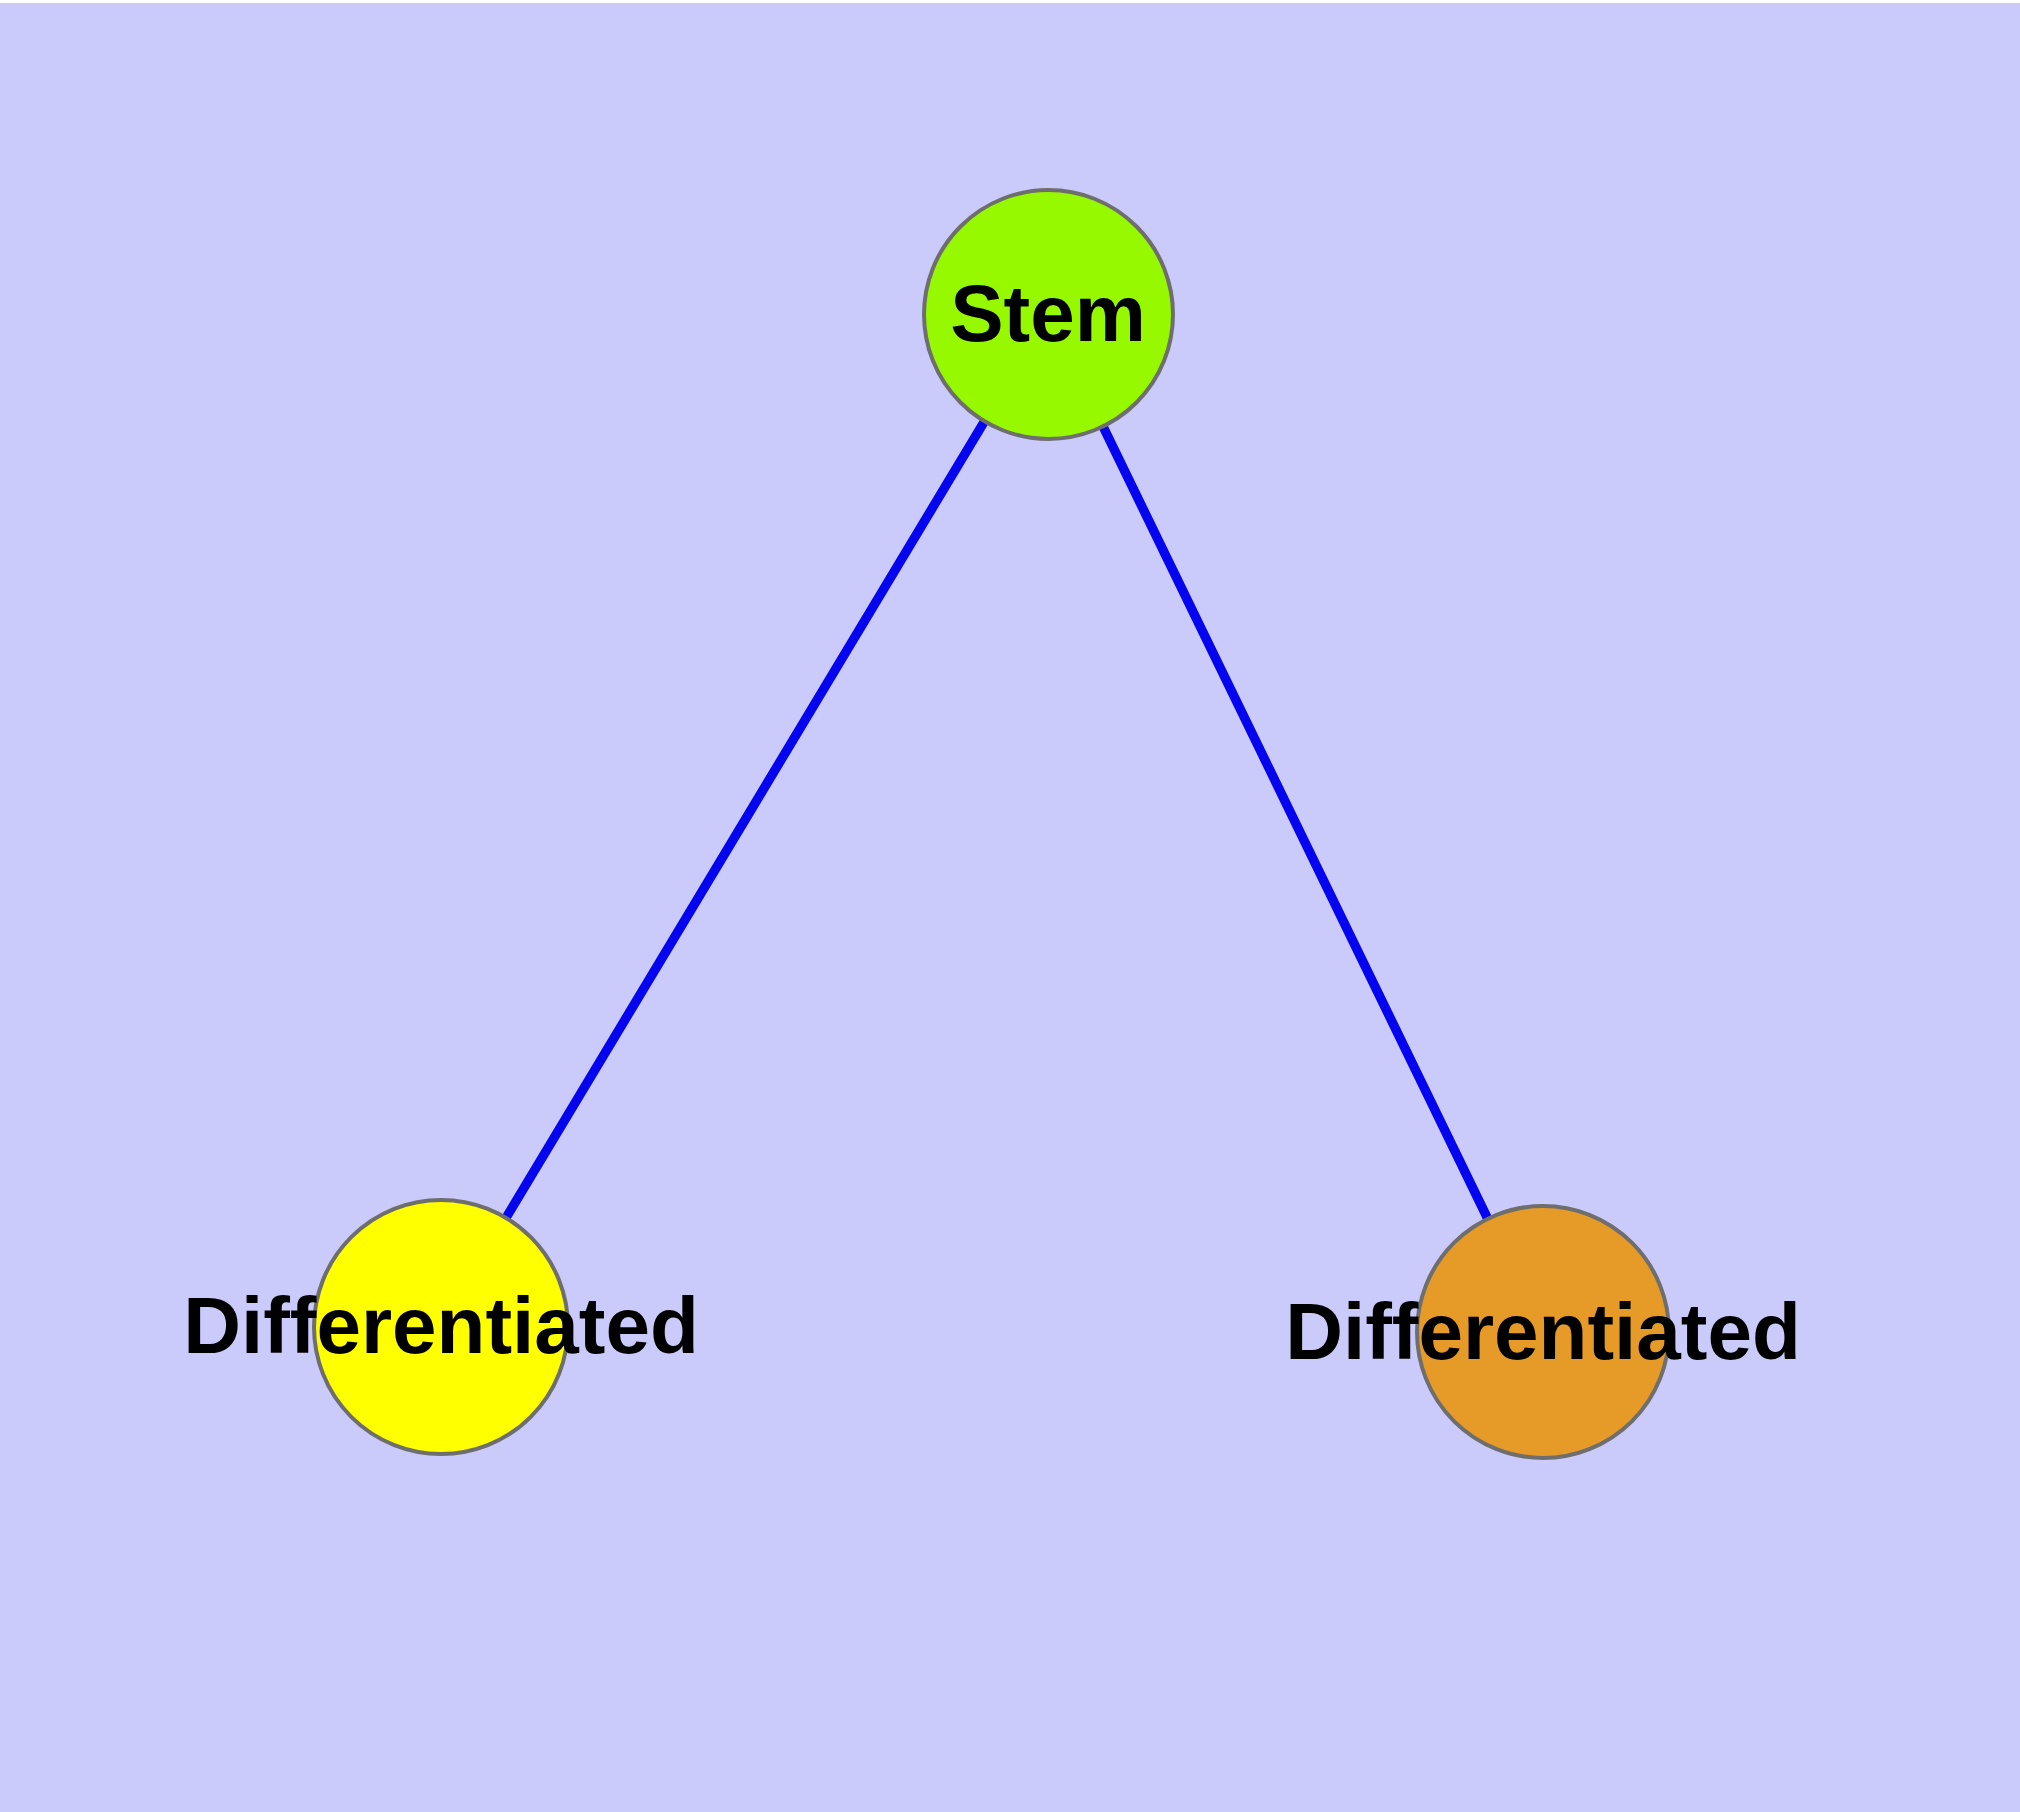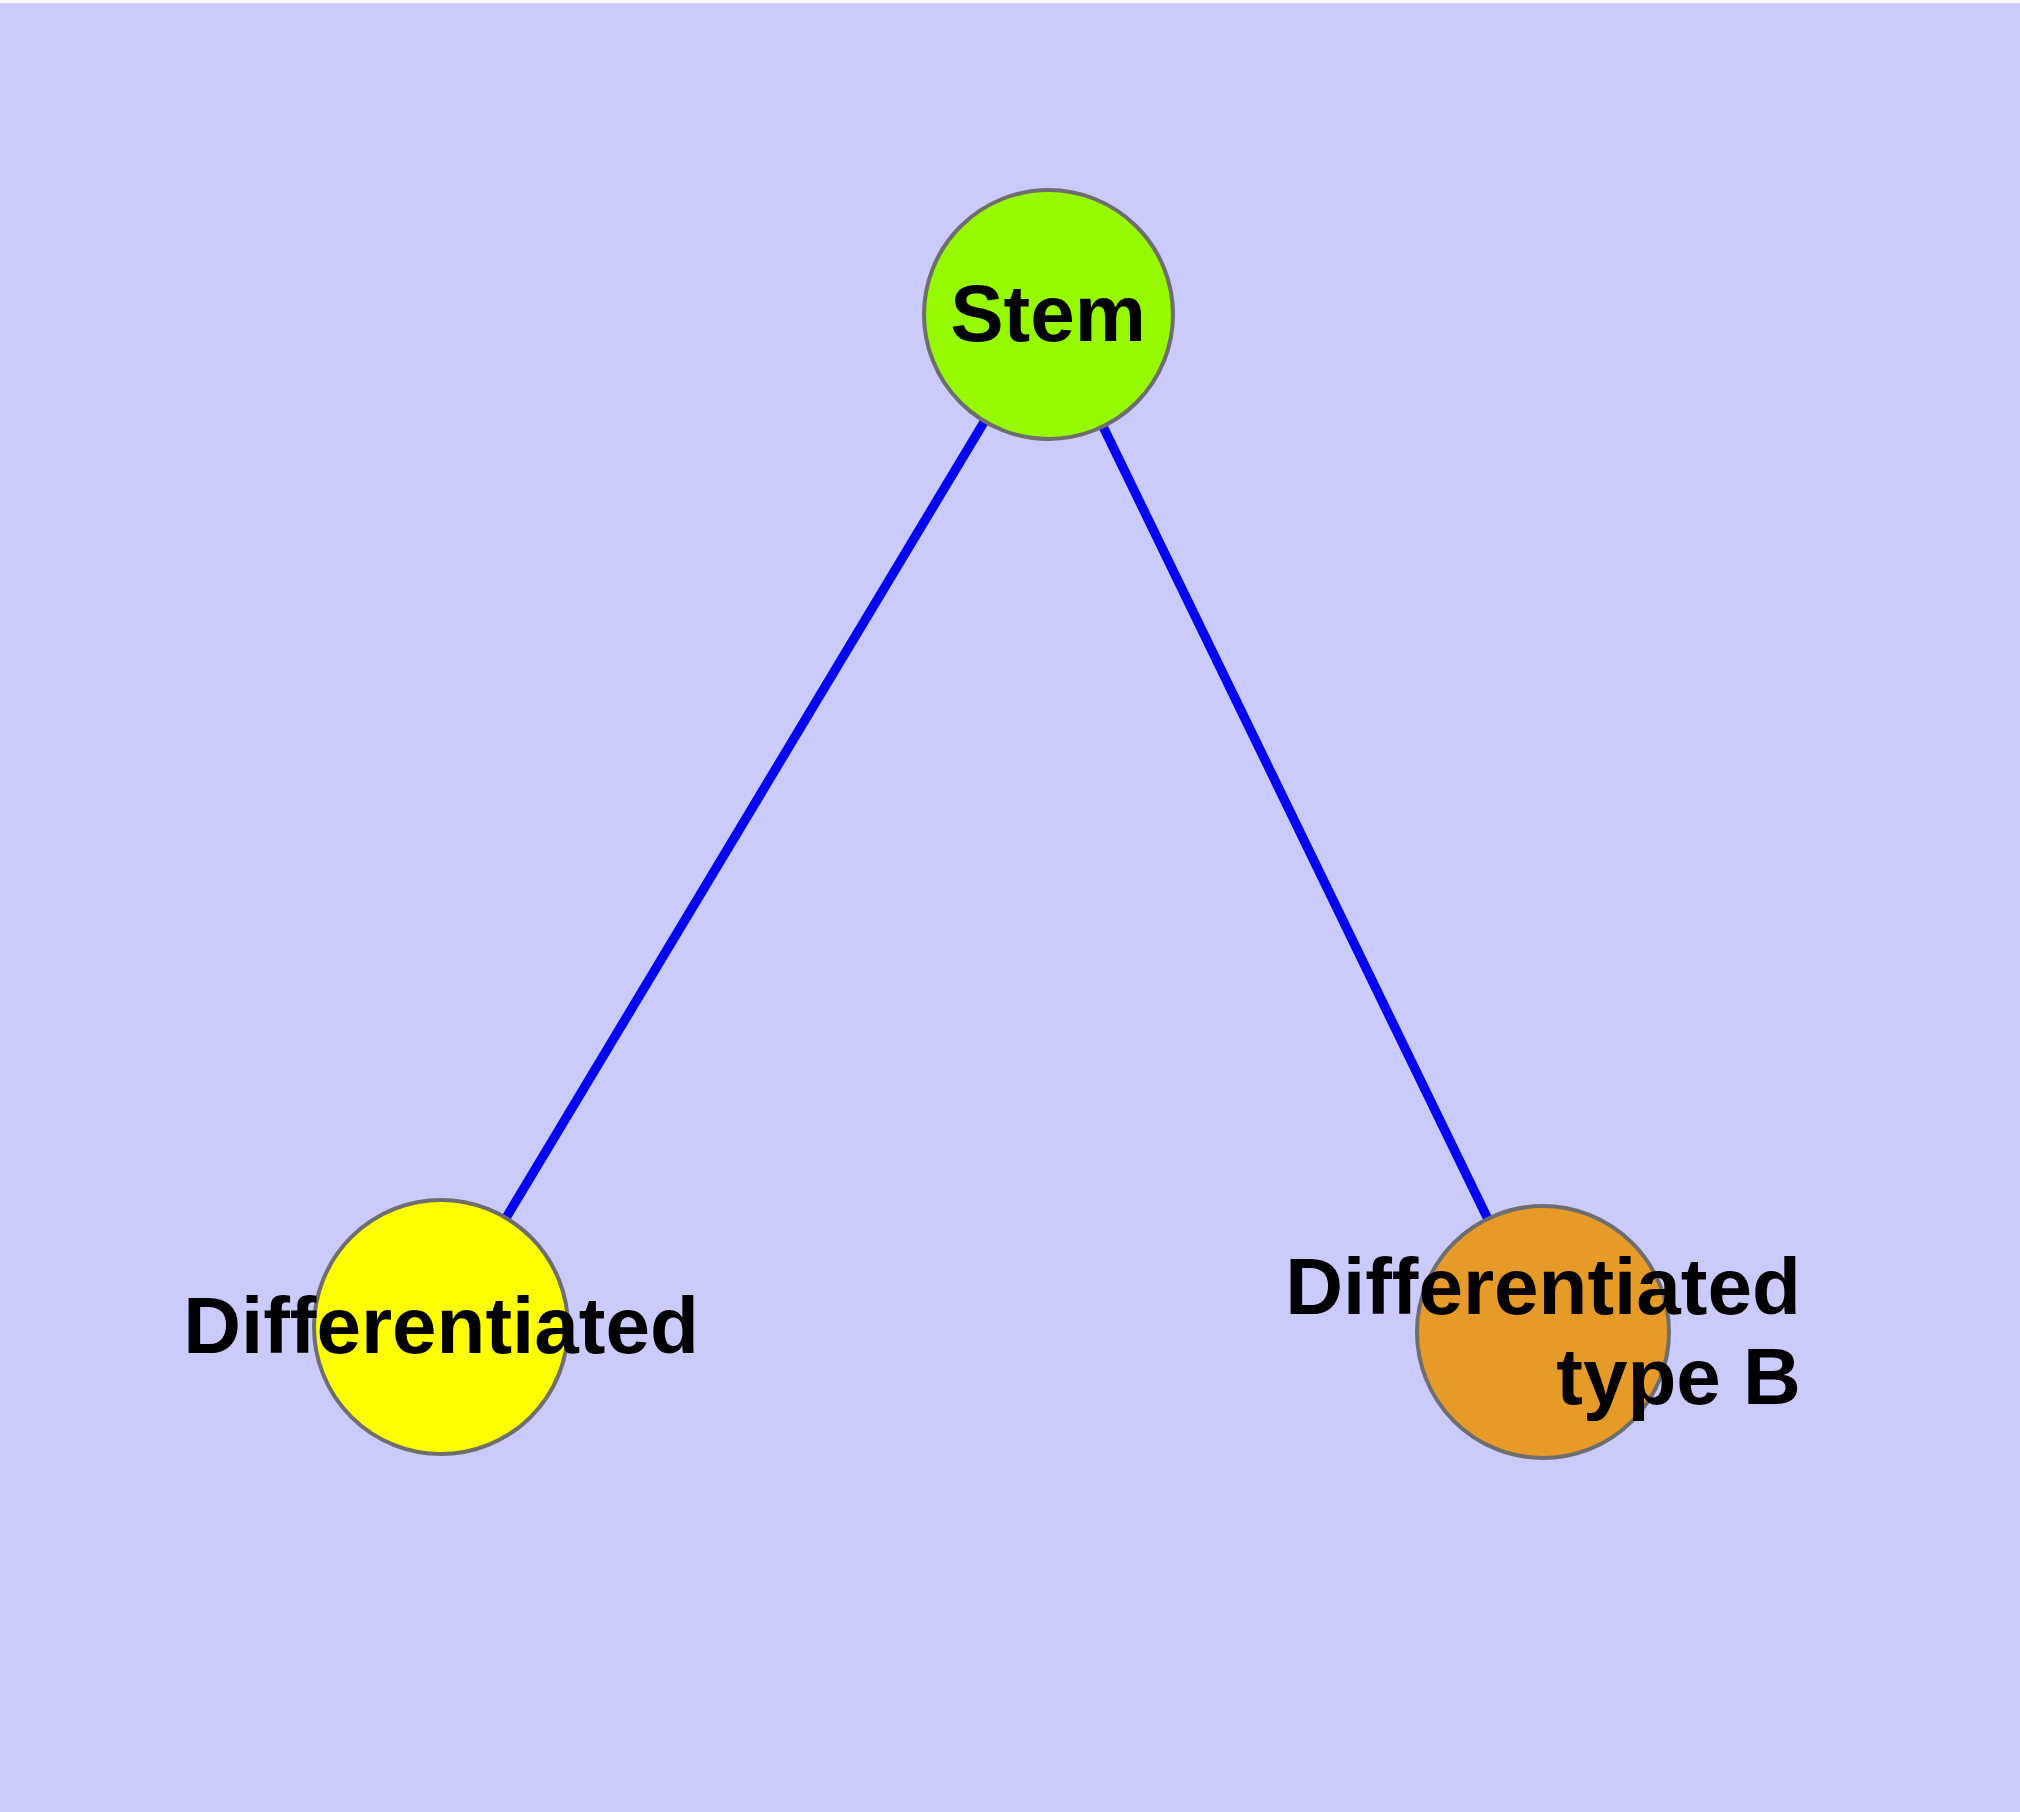--- a/index.html
+++ b/index.html
@@ -46,21 +46,20 @@
     text-align: center;
     white-space: nowrap;
     font-weight: 700;
     font-size: 80px;
     line-height: 1.12;
     z-index: 3;
     pointer-events: none;
   }
   .node-label .line {
     display: block;
-    text-align: right;
   }
 </style>
 </head>
 <body>
 
 <div class="stage" style="width: 2021px; height: 1812px;">
   <div class="frame-top" style="background: rgb(255, 255, 255);"></div>
   <div class="canvas" style="background: rgb(202, 203, 250);">
 
     <svg class="edges" xmlns="http://www.w3.org/2000/svg" viewBox="0 0 2384 2138" preserveAspectRatio="none">
@@ -75,18 +74,17 @@
     <div class="node-label" style="left: 1048px; top: 314px; color: rgb(0, 0, 0);">
       <span class="line">Stem</span>
     </div>
 
     <div class="node-label" style="left: 441px; top: 1326px; color: rgb(0, 0, 0);">
       <span class="line">Differentiated</span>
     </div>
 
     <div class="node-label" style="left: 1543px; top: 1332px; color: rgb(0, 0, 0);">
       <span class="line">Differentiated</span>
-      <span class="line">type B</span>
     </div>
 
   </div>
 </div>
 
 
 </body></html>

